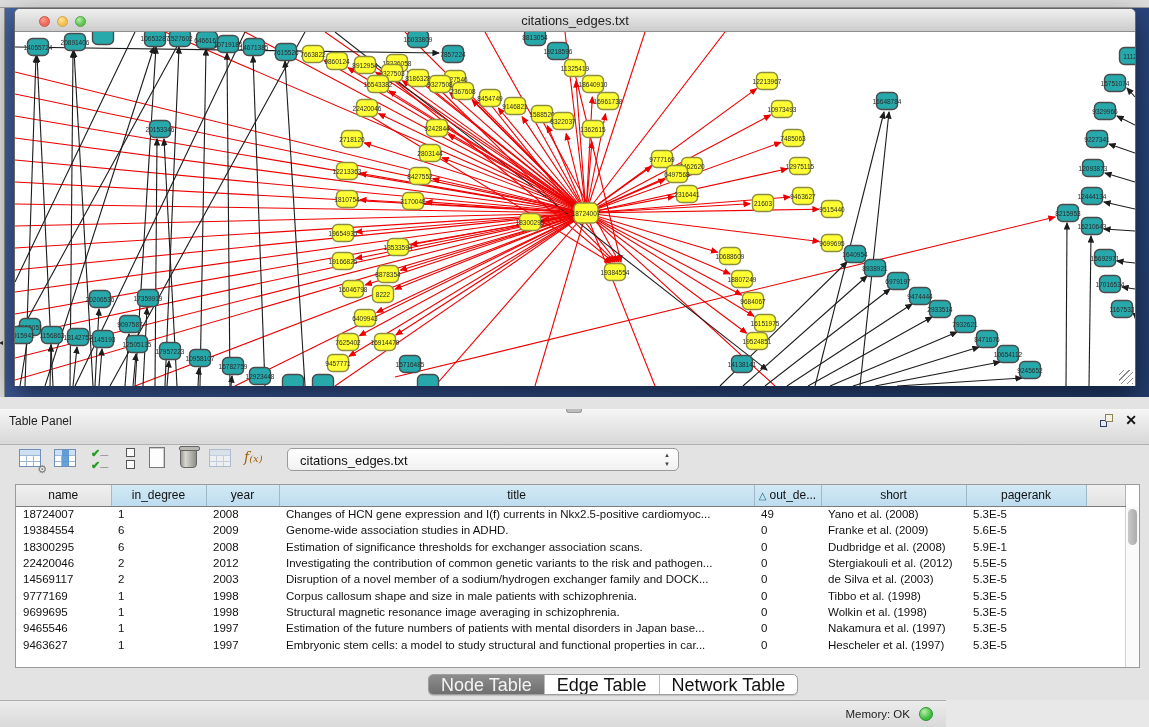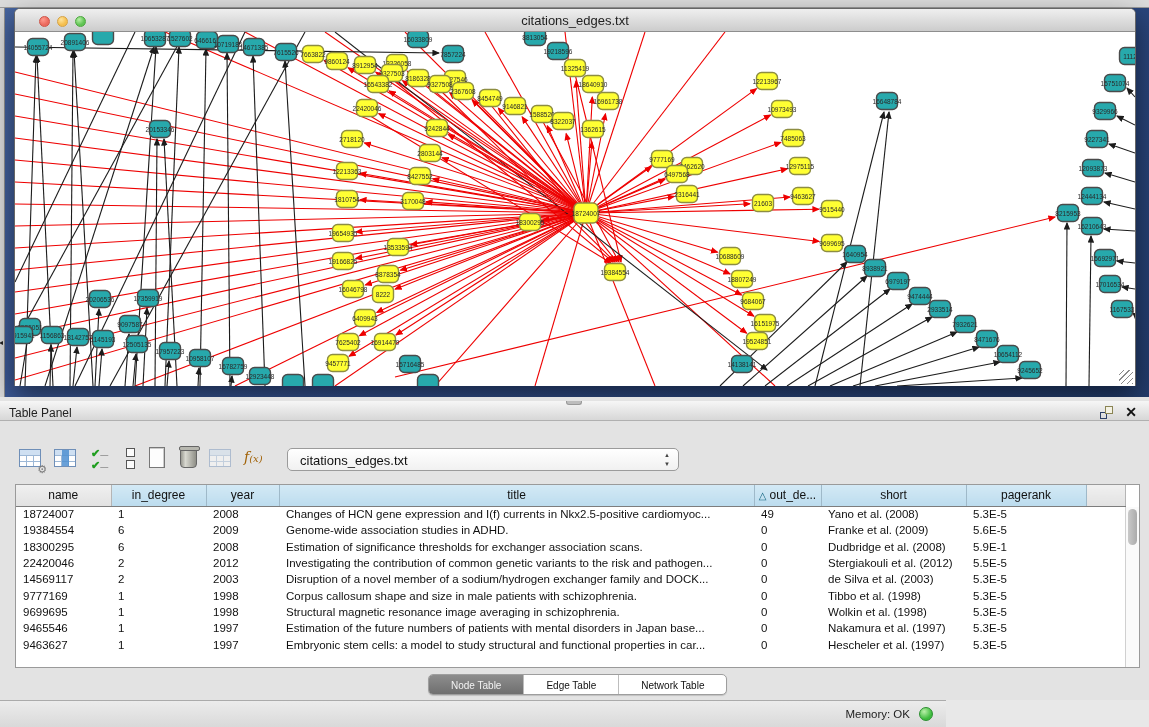--- a/index.html
+++ b/index.html
@@ -24,21 +24,21 @@
   .tl { position:absolute; top:7px; width:11px; height:11px; border-radius:50%; }
   .tl.red    { left:24px; background:radial-gradient(circle at 35% 30%,#ff9a8d,#ec6a5e 60%); border:1px solid #ce5347; }
   .tl.yellow { left:42px; background:radial-gradient(circle at 35% 30%,#ffe39a,#f5bf4f 60%); border:1px solid #d6a243; }
   .tl.green  { left:60px; background:radial-gradient(circle at 35% 30%,#b6f0a5,#61c454 60%); border:1px solid #4ca73e; }
   .canvas { position:absolute; left:0; top:23px; width:1120px; height:354px; background:#ffffff; overflow:hidden; }
   .resize-grip { position:absolute; right:2px; bottom:2px; width:14px; height:14px;
      background:repeating-linear-gradient(135deg,transparent 0 3px,#8a8a8a 3px 4px); }
 
   
   .table-panel { position:absolute; left:0; top:397px; width:1149px; height:303px; background:#e3e3e3; }
-  .panel-header { position:absolute; left:0; top:4px; width:1149px; height:20px;
+  .panel-header { position:absolute; left:0; top:12px; width:1149px; height:36px;
                   background:linear-gradient(#f6f6f6,#d7d7d7); border-bottom:1px solid #b0b0b0; }
   .panel-title { position:absolute; left:9px; top:5px; font-size:12px; color:#222; }
   .panel-grip { position:absolute; left:566px; top:0px; width:16px; height:4px; background:#bdbdbd; border-radius:0 0 3px 3px; border:1px solid #999; border-top:none; }
   .float-icon { position:absolute; right:36px; top:5px; width:13px; height:13px; }
   .float-icon .sq1 { position:absolute; left:0; bottom:0; width:7px; height:7px; border:1.5px solid #2c3f66; }
   .float-icon .sq2 { position:absolute; right:0; top:0; width:8px; height:8px; border:1.5px solid #8a8454; background:#f4f2e4; }
   .close-x { position:absolute; right:12px; top:3px; font-size:14px; font-weight:bold; color:#111; cursor:default; }
 
   .toolbar { position:absolute; left:15px; top:46px; height:36px; }
   .tb-icon { position:absolute; top:2px; width:26px; height:28px; }
@@ -71,21 +71,21 @@
   th.gray { background:linear-gradient(#f0f0f0,#e2e2e2); border-right:1px solid #b5b5b5;margin-top:28px; }
   th .sort-tri { color:#11637f; font-size:10px; margin-right:3px; }
   td { height:16.3px; padding:0 0 0 7px; color:#111; white-space:nowrap; overflow:hidden; }
   .vscroll { position:absolute; right:0; top:22px; width:14px; height:160px; background:#fafafa; border-left:1px solid #d0d0d0; }
   .vthumb { position:absolute; left:2px; top:2px; width:9px; height:36px; background:linear-gradient(90deg,#c9c9c9,#ababab); border-radius:5px; }
 
   .tabbar { position:absolute; left:0; top:274px; width:1149px; height:29px; }
   .seg { position:absolute; left:428px; top:3px; height:21px; display:flex;
          border:1px solid #9e9e9e; border-radius:5px; overflow:hidden; background:#fff;
          box-shadow:0 1px 1px rgba(0,0,0,.15); }
-  .seg .tab { padding:0 22px; font-size:10px; line-height:21px; color:#111; border-right:1px solid #bdbdbd; }
+  .seg .tab { padding:0 12px; font-size:18px; line-height:21px; color:#111; border-right:1px solid #bdbdbd; }
   .seg .tab:last-child { border-right:none; }
   .seg .tab.active { background:linear-gradient(#8d8d8d,#6f6f6f); color:#f3f3f3; }
 
   
   .statusbar { position:absolute; left:0; top:700px; width:946px; height:27px;
                background:linear-gradient(#ececec,#d9d9d9); border-top:1px solid #ababab; }
   .mem { position:absolute; right:36px; top:7px; font-size:11.5px; color:#222; }
   .mem-dot { position:absolute; right:13px; top:6px; width:14px; height:14px; border-radius:50%;
              background:radial-gradient(circle at 35% 30%,#b9f0a8,#3dbb3d 65%); border:1px solid #2a8f2e; }
 

